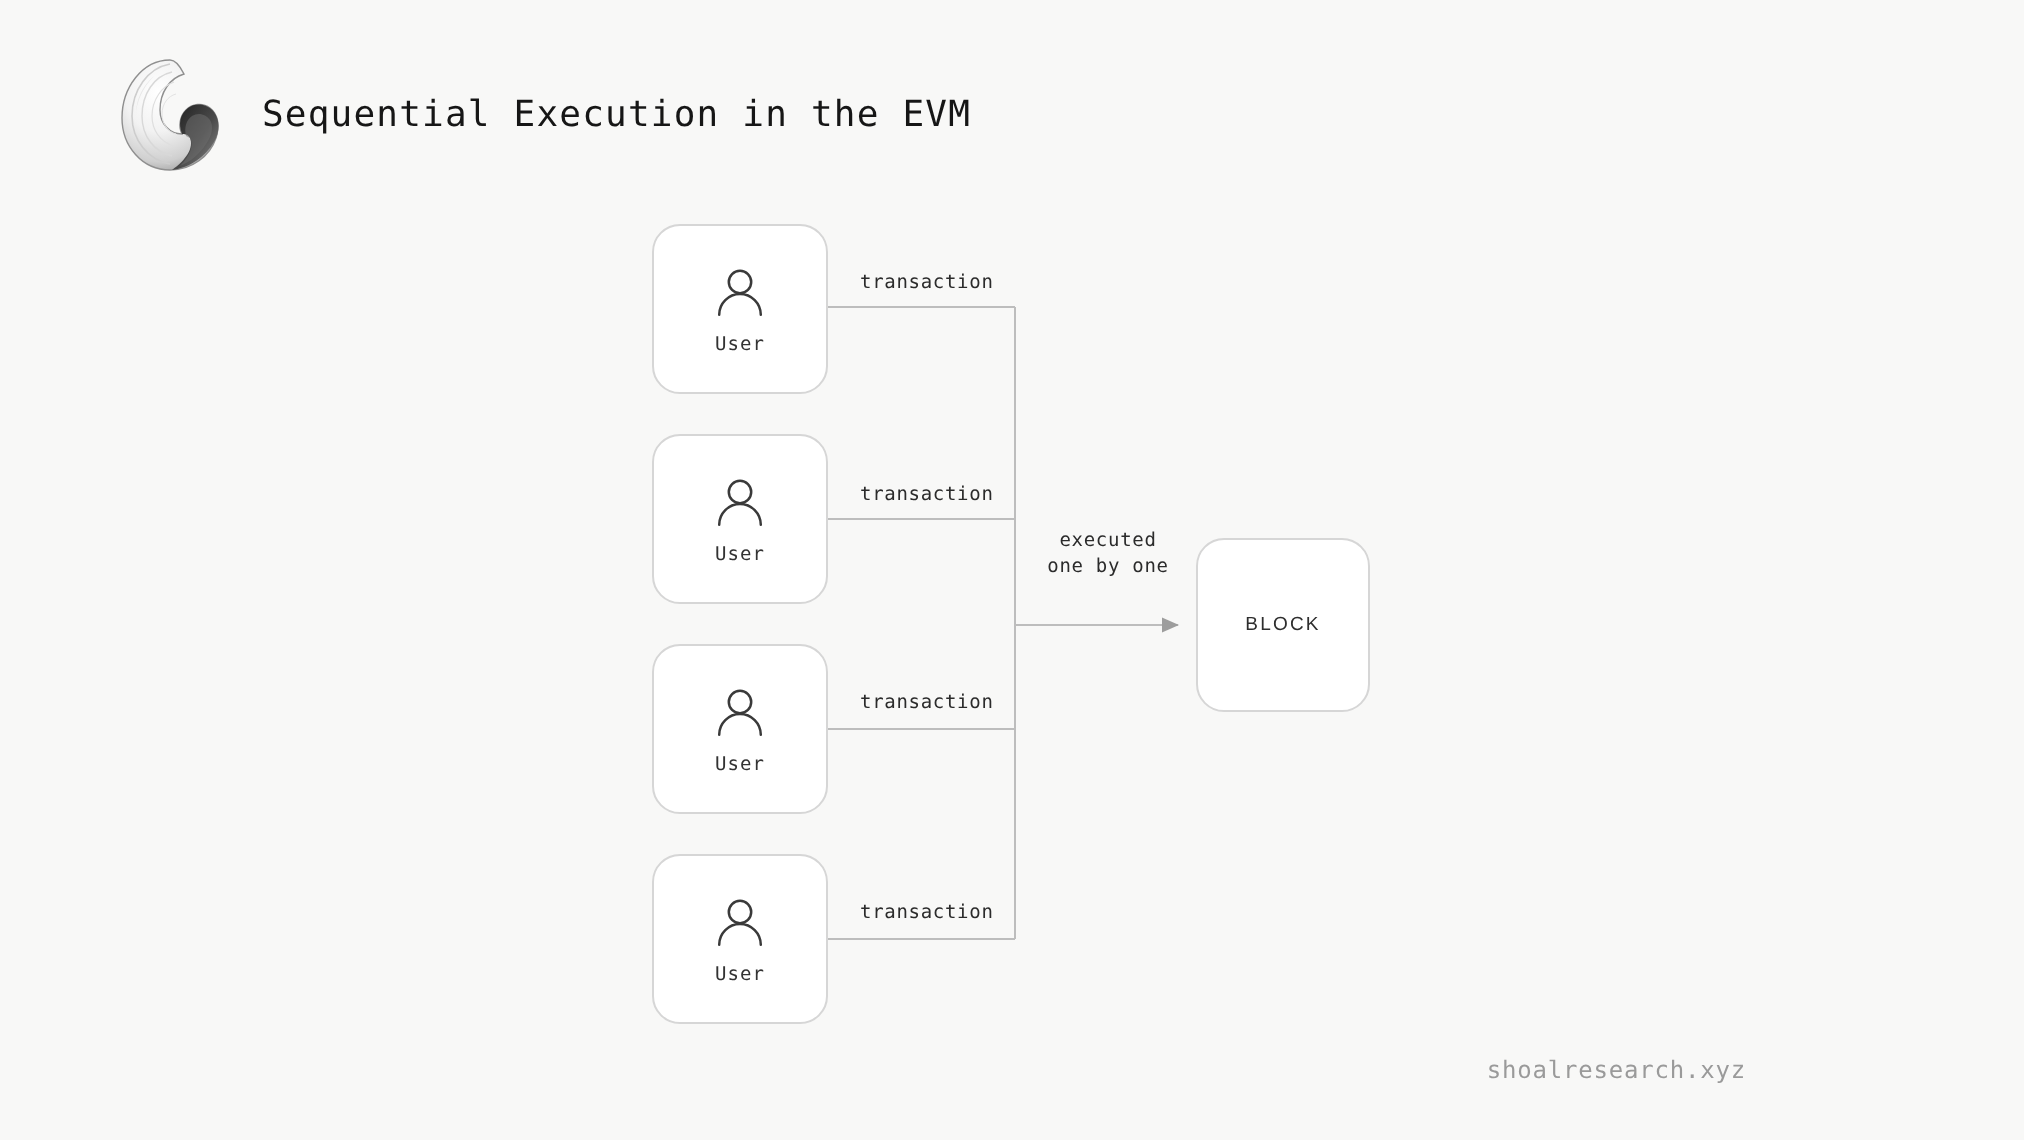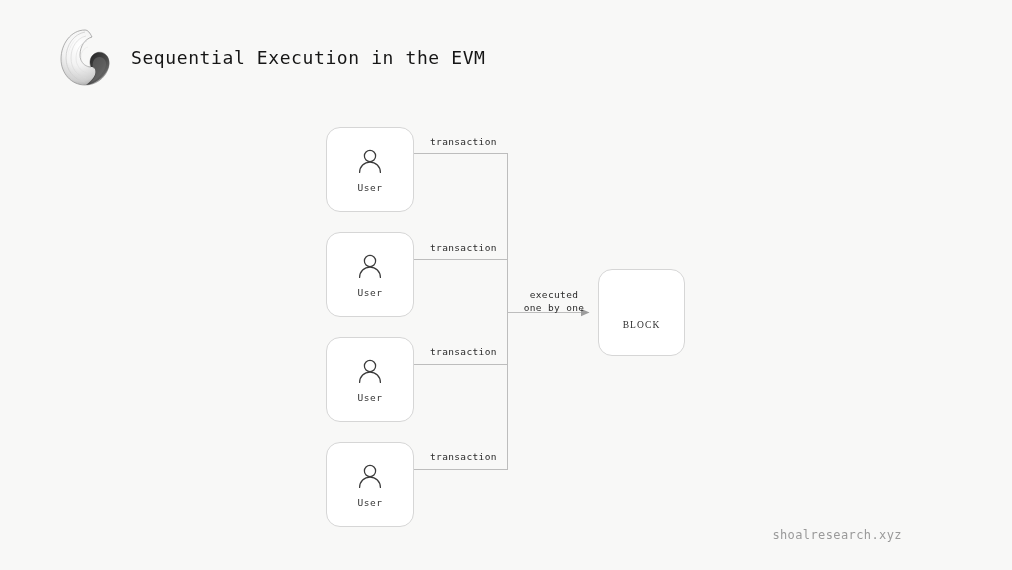--- a/index.html
+++ b/index.html
@@ -15,21 +15,20 @@
     overflow: hidden;
     position: relative;
     -webkit-font-smoothing: antialiased;
   }
 
   #canvas {
     position: absolute;
     left: 0; top: 0;
     width: 936px;
     height: 570px;
-    padding-left: 29px;
   }
 
   
   #header {
     position: absolute;
     left: 0; top: 0;
     width: 1012px;
     height: 110px;
   }
   #logo {
@@ -62,21 +61,20 @@
     position: absolute;
     box-sizing: border-box;
     background: #ffffff;
     border: 1px solid #d6d6d6;
     border-radius: 14px;
   }
   .user-box {
     width: 88px;
     height: 85px;
     left: 326px;
-    margin-top: 15px;
   }
   .user-inner {
     position: absolute;
     left: 0; top: 0;
     width: 100%;
     height: 100%;
     display: flex;
     flex-direction: column;
     align-items: center;
     justify-content: center;
@@ -96,46 +94,46 @@
   }
 
   #block-box {
     left: 598px;
     top: 269px;
     width: 87px;
     height: 87px;
   }
   #block-label {
     position: absolute;
-    left: 0; top: 12px;
+    left: 0; top: 0;
     width: 100%; height: 100%;
     display: flex;
     align-items: center;
     justify-content: center;
-    font-family: Liberation Serif, serif;
+    font-family: Liberation Sans, sans-serif;
     font-size: 9.5px;
     letter-spacing: 1.1px;
     color: #2e2e2e;
   }
 
   
   .edge-label {
     position: absolute;
     font-family: "DejaVu Sans Mono", "Liberation Mono", monospace;
     font-size: 9.5px;
     letter-spacing: 0.35px;
     color: #2b2b2b;
     white-space: nowrap;
     line-height: 13px;
   }
   .tx-label { left: 430px; }
 
   #exec-label {
     left: 519px;
-    top: 288px;
+    top: 264px;
     text-align: center;
     width: 70px;
   }
 
   
   #footer {
     position: absolute;
     right: 63px;
     top: 528px;
     font-family: "DejaVu Sans Mono", "Liberation Mono", monospace;

